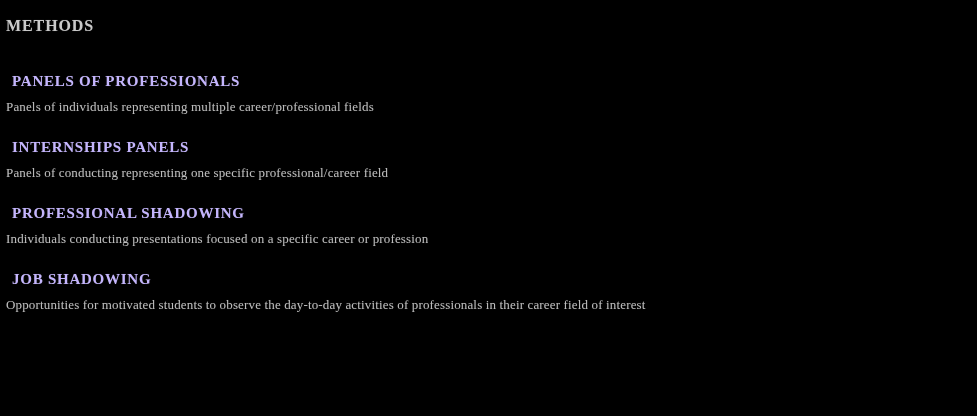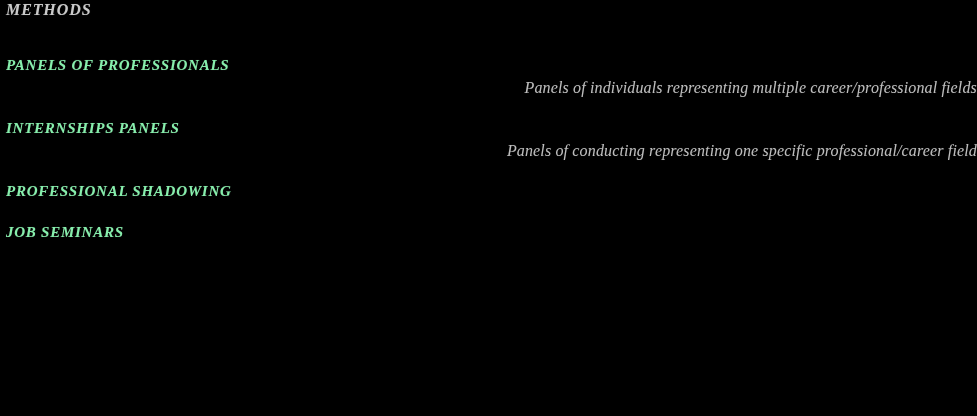--- a/index.html
+++ b/index.html
@@ -12,22 +12,21 @@
     height: 416px;
     overflow: hidden;
     font-family: "Liberation Serif", serif;
     color: #d8d8d8;
   }
   .slide {
     position: relative;
     width: 977px;
     height: 416px;
     box-sizing: border-box;
-    padding: 0 0 0 4px;
-    font-style: italic;
+    padding: 16px 0 0 4px;
   }
   .slide-title {
     font-family: "Liberation Serif", serif;
     font-size: 16px;
     font-weight: bold;
     letter-spacing: 0.9px;
     color: #c9c9c9;
     line-height: 20px;
     margin: 0 0 0 2px;
     text-shadow: 0 0 1px rgba(120,120,120,0.5);
@@ -37,35 +36,34 @@
     margin-left: 2px;
   }
   .section:first-of-type {
     margin-top: 36px;
   }
   .section-heading {
     font-family: "Liberation Serif", serif;
     font-size: 15px;
     font-weight: bold;
     letter-spacing: 0.75px;
-    color: #86efac;
+    color: #c4b5fd;
     line-height: 19px;
-    margin: 0;
+    margin: 6px;
     text-shadow: 0 0 1px rgba(110,110,110,0.45);
   }
   .section-body {
     font-family: "Liberation Serif", serif;
-    font-size: 16px;
+    font-size: 13px;
     font-weight: normal;
     letter-spacing: 0.15px;
     color: #bdbdbd;
     line-height: 19px;
     margin: 3px 0 0 0;
     text-shadow: 0 0 1px rgba(100,100,100,0.4);
-    text-align: right;
   }
 </style>
 </head>
 <body>
 
 <div class="slide">
 
   <h1 class="slide-title">METHODS</h1>
 
   <div class="section">
@@ -73,20 +71,22 @@
     <p class="section-body">Panels of individuals representing multiple career/professional fields</p>
   </div>
 
   <div class="section">
     <h2 class="section-heading">INTERNSHIPS PANELS</h2>
     <p class="section-body">Panels of conducting representing one specific professional/career field</p>
   </div>
 
   <div class="section">
     <h2 class="section-heading">PROFESSIONAL SHADOWING</h2>
+    <p class="section-body">Individuals conducting presentations focused on a specific career or profession</p>
   </div>
 
   <div class="section">
-    <h2 class="section-heading">JOB SEMINARS</h2>
+    <h2 class="section-heading">JOB SHADOWING</h2>
+    <p class="section-body">Opportunities for motivated students to observe the day-to-day activities of professionals in their career field of interest</p>
   </div>
 
 
 </div>
 
 </body></html>

